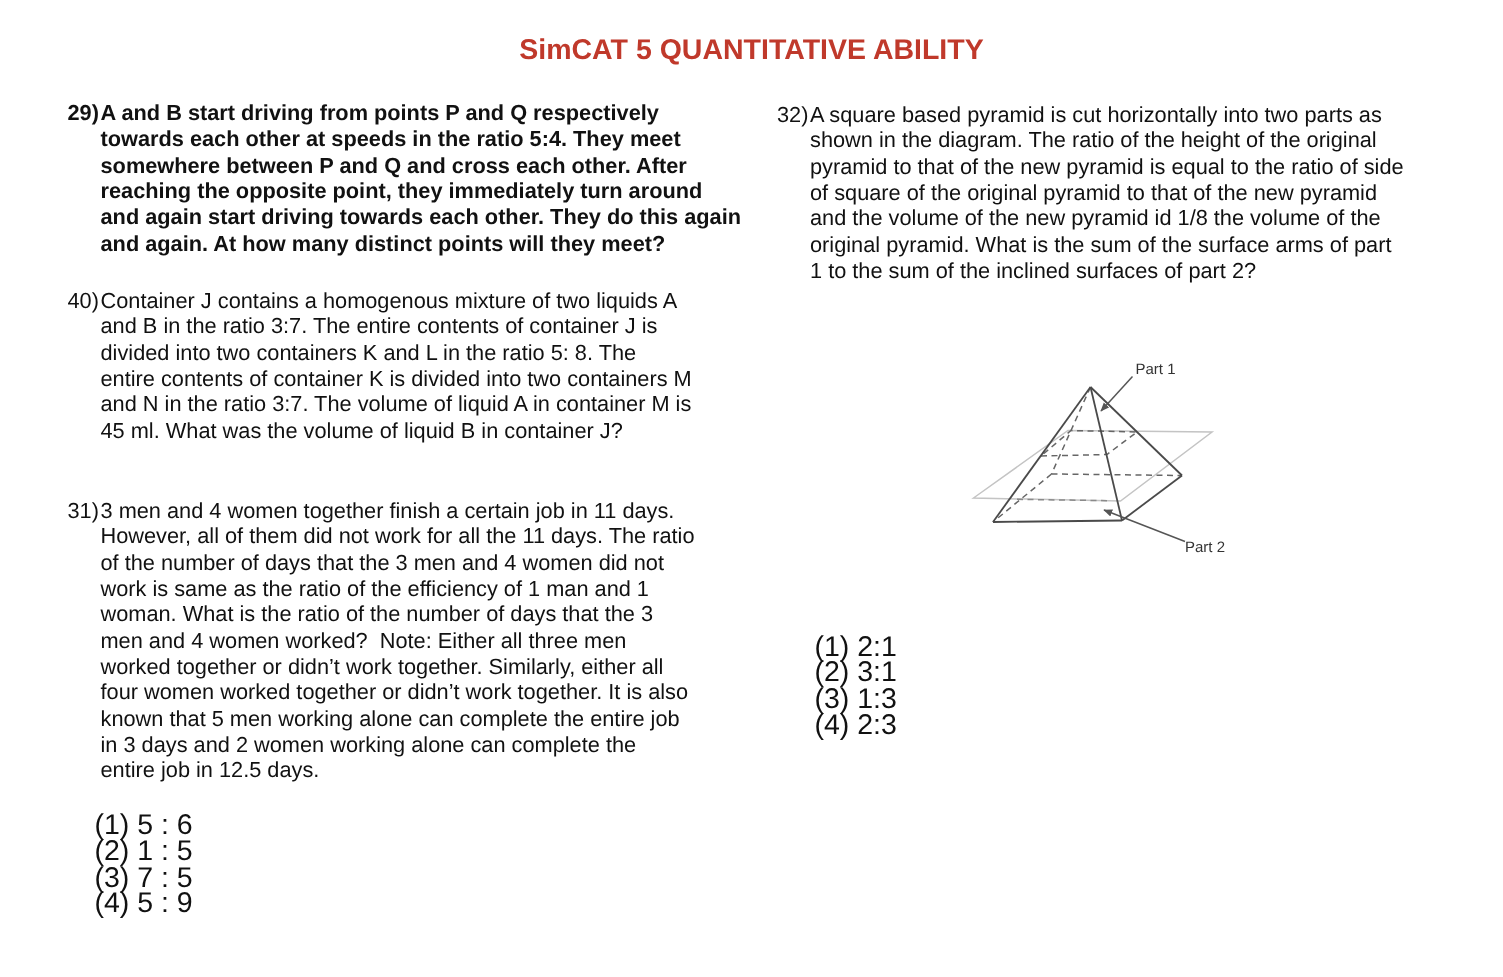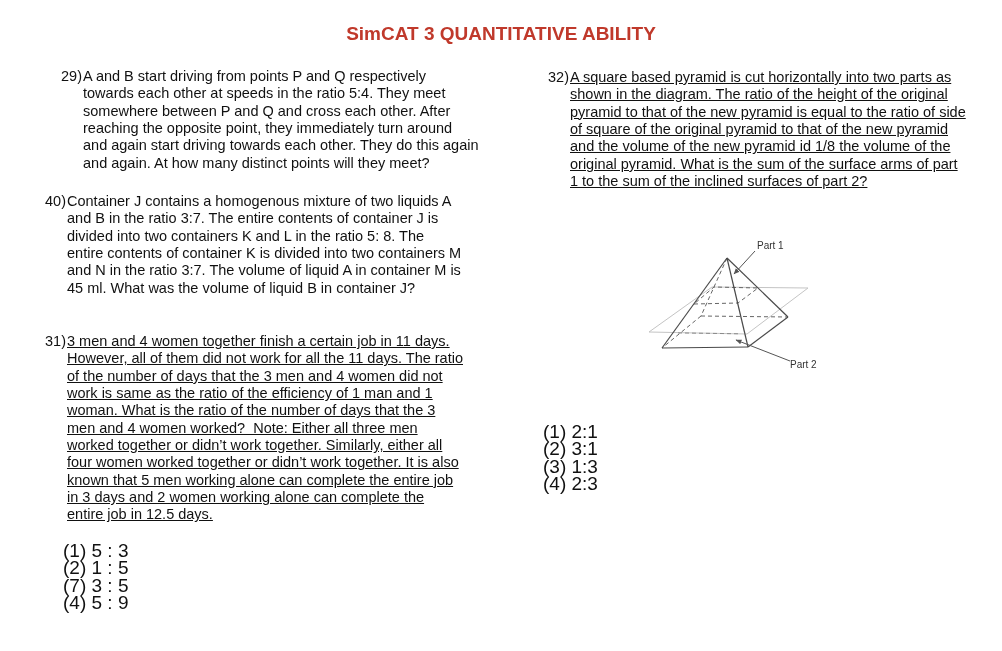--- a/index.html
+++ b/index.html
@@ -36,31 +36,31 @@
   .options {
     position: absolute;
     font-size: 19px;
     line-height: 17.4px;
   }
   .diagram {
     position: absolute;
     left: 640px; top: 232px;
   }
   .diagram text { font-family: "Liberation Sans", sans-serif; }
-  #q29 { top: 68px;  left: 61px; }
+  #q29 { top: 68px;  left: 45px; font-weight: bold; }
   #q30 { top: 193px; left: 45px; }
-  #q31 { top: 333px; left: 45px; text-decoration: underline; }
+  #q31 { top: 333px; left: 45px; }
   #q31-options { top: 542px; left: 63px; }
-  #q32 { top: 69px;  left: 548px; text-decoration: underline; }
+  #q32 { top: 69px;  left: 518px; }
   #q32-options { top: 423px; left: 543px; }
 </style>
 </head>
 <body>
 
-<h1 class="title" style="color: rgb(192, 57, 43);">SimCAT 3 QUANTITATIVE ABILITY</h1>
+<h1 class="title" style="color: rgb(192, 57, 43);">SimCAT 5 QUANTITATIVE ABILITY</h1>
 
 <div class="question" id="q29">
   <span class="qnum">29)</span>
   <div class="qtext">A and B start driving from points P and Q respectively
 towards each other at speeds in the ratio 5:4. They meet
 somewhere between P and Q and cross each other. After
 reaching the opposite point, they immediately turn around
 and again start driving towards each other. They do this again
 and again. At how many distinct points will they meet?</div>
 </div>
@@ -84,23 +84,23 @@
 woman. What is the ratio of the number of days that the 3
 men and 4 women worked?  Note: Either all three men
 worked together or didn’t work together. Similarly, either all
 four women worked together or didn’t work together. It is also
 known that 5 men working alone can complete the entire job
 in 3 days and 2 women working alone can complete the
 entire job in 12.5 days.</div>
 </div>
 
 <div class="options" id="q31-options">
-  <div>(1) 5 : 3</div>
+  <div>(1) 5 : 6</div>
   <div>(2) 1 : 5</div>
-  <div>(7) 3 : 5</div>
+  <div>(3) 7 : 5</div>
   <div>(4) 5 : 9</div>
 </div>
 
 <div class="question" id="q32">
   <span class="qnum">32)</span>
   <div class="qtext">A square based pyramid is cut horizontally into two parts as
 shown in the diagram. The ratio of the height of the original
 pyramid to that of the new pyramid is equal to the ratio of side
 of square of the original pyramid to that of the new pyramid
 and the volume of the new pyramid id 1/8 the volume of the

